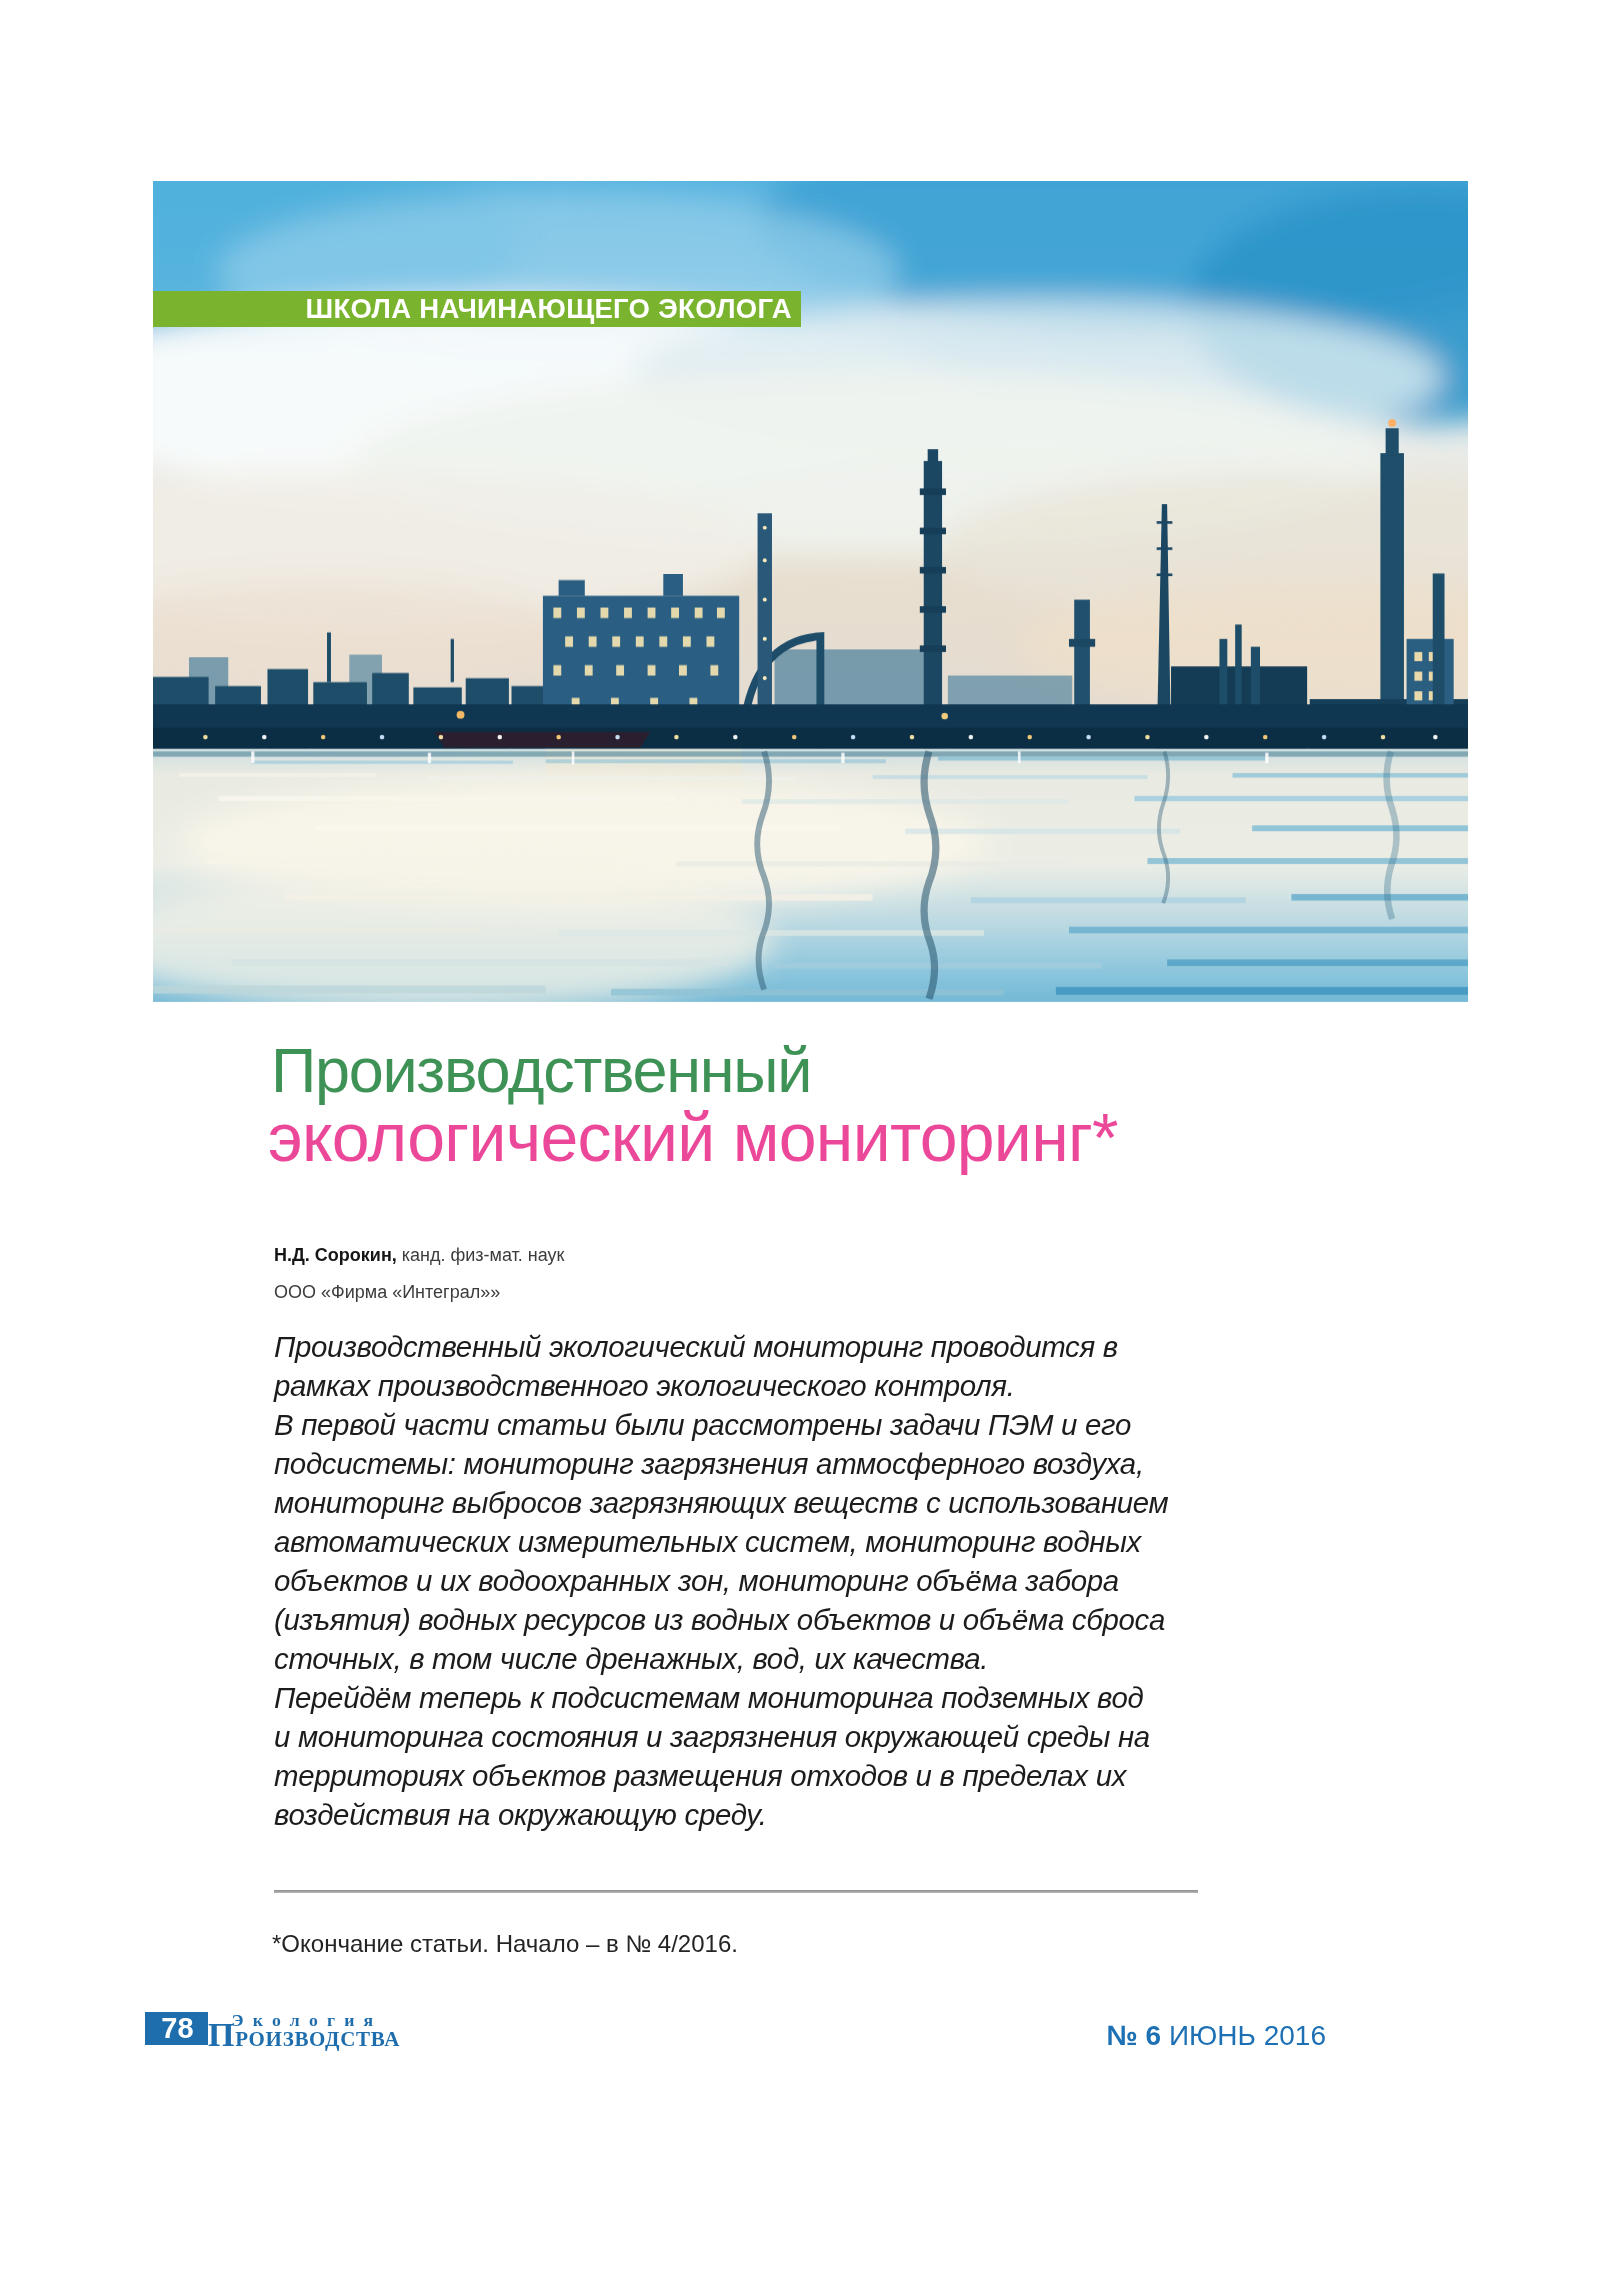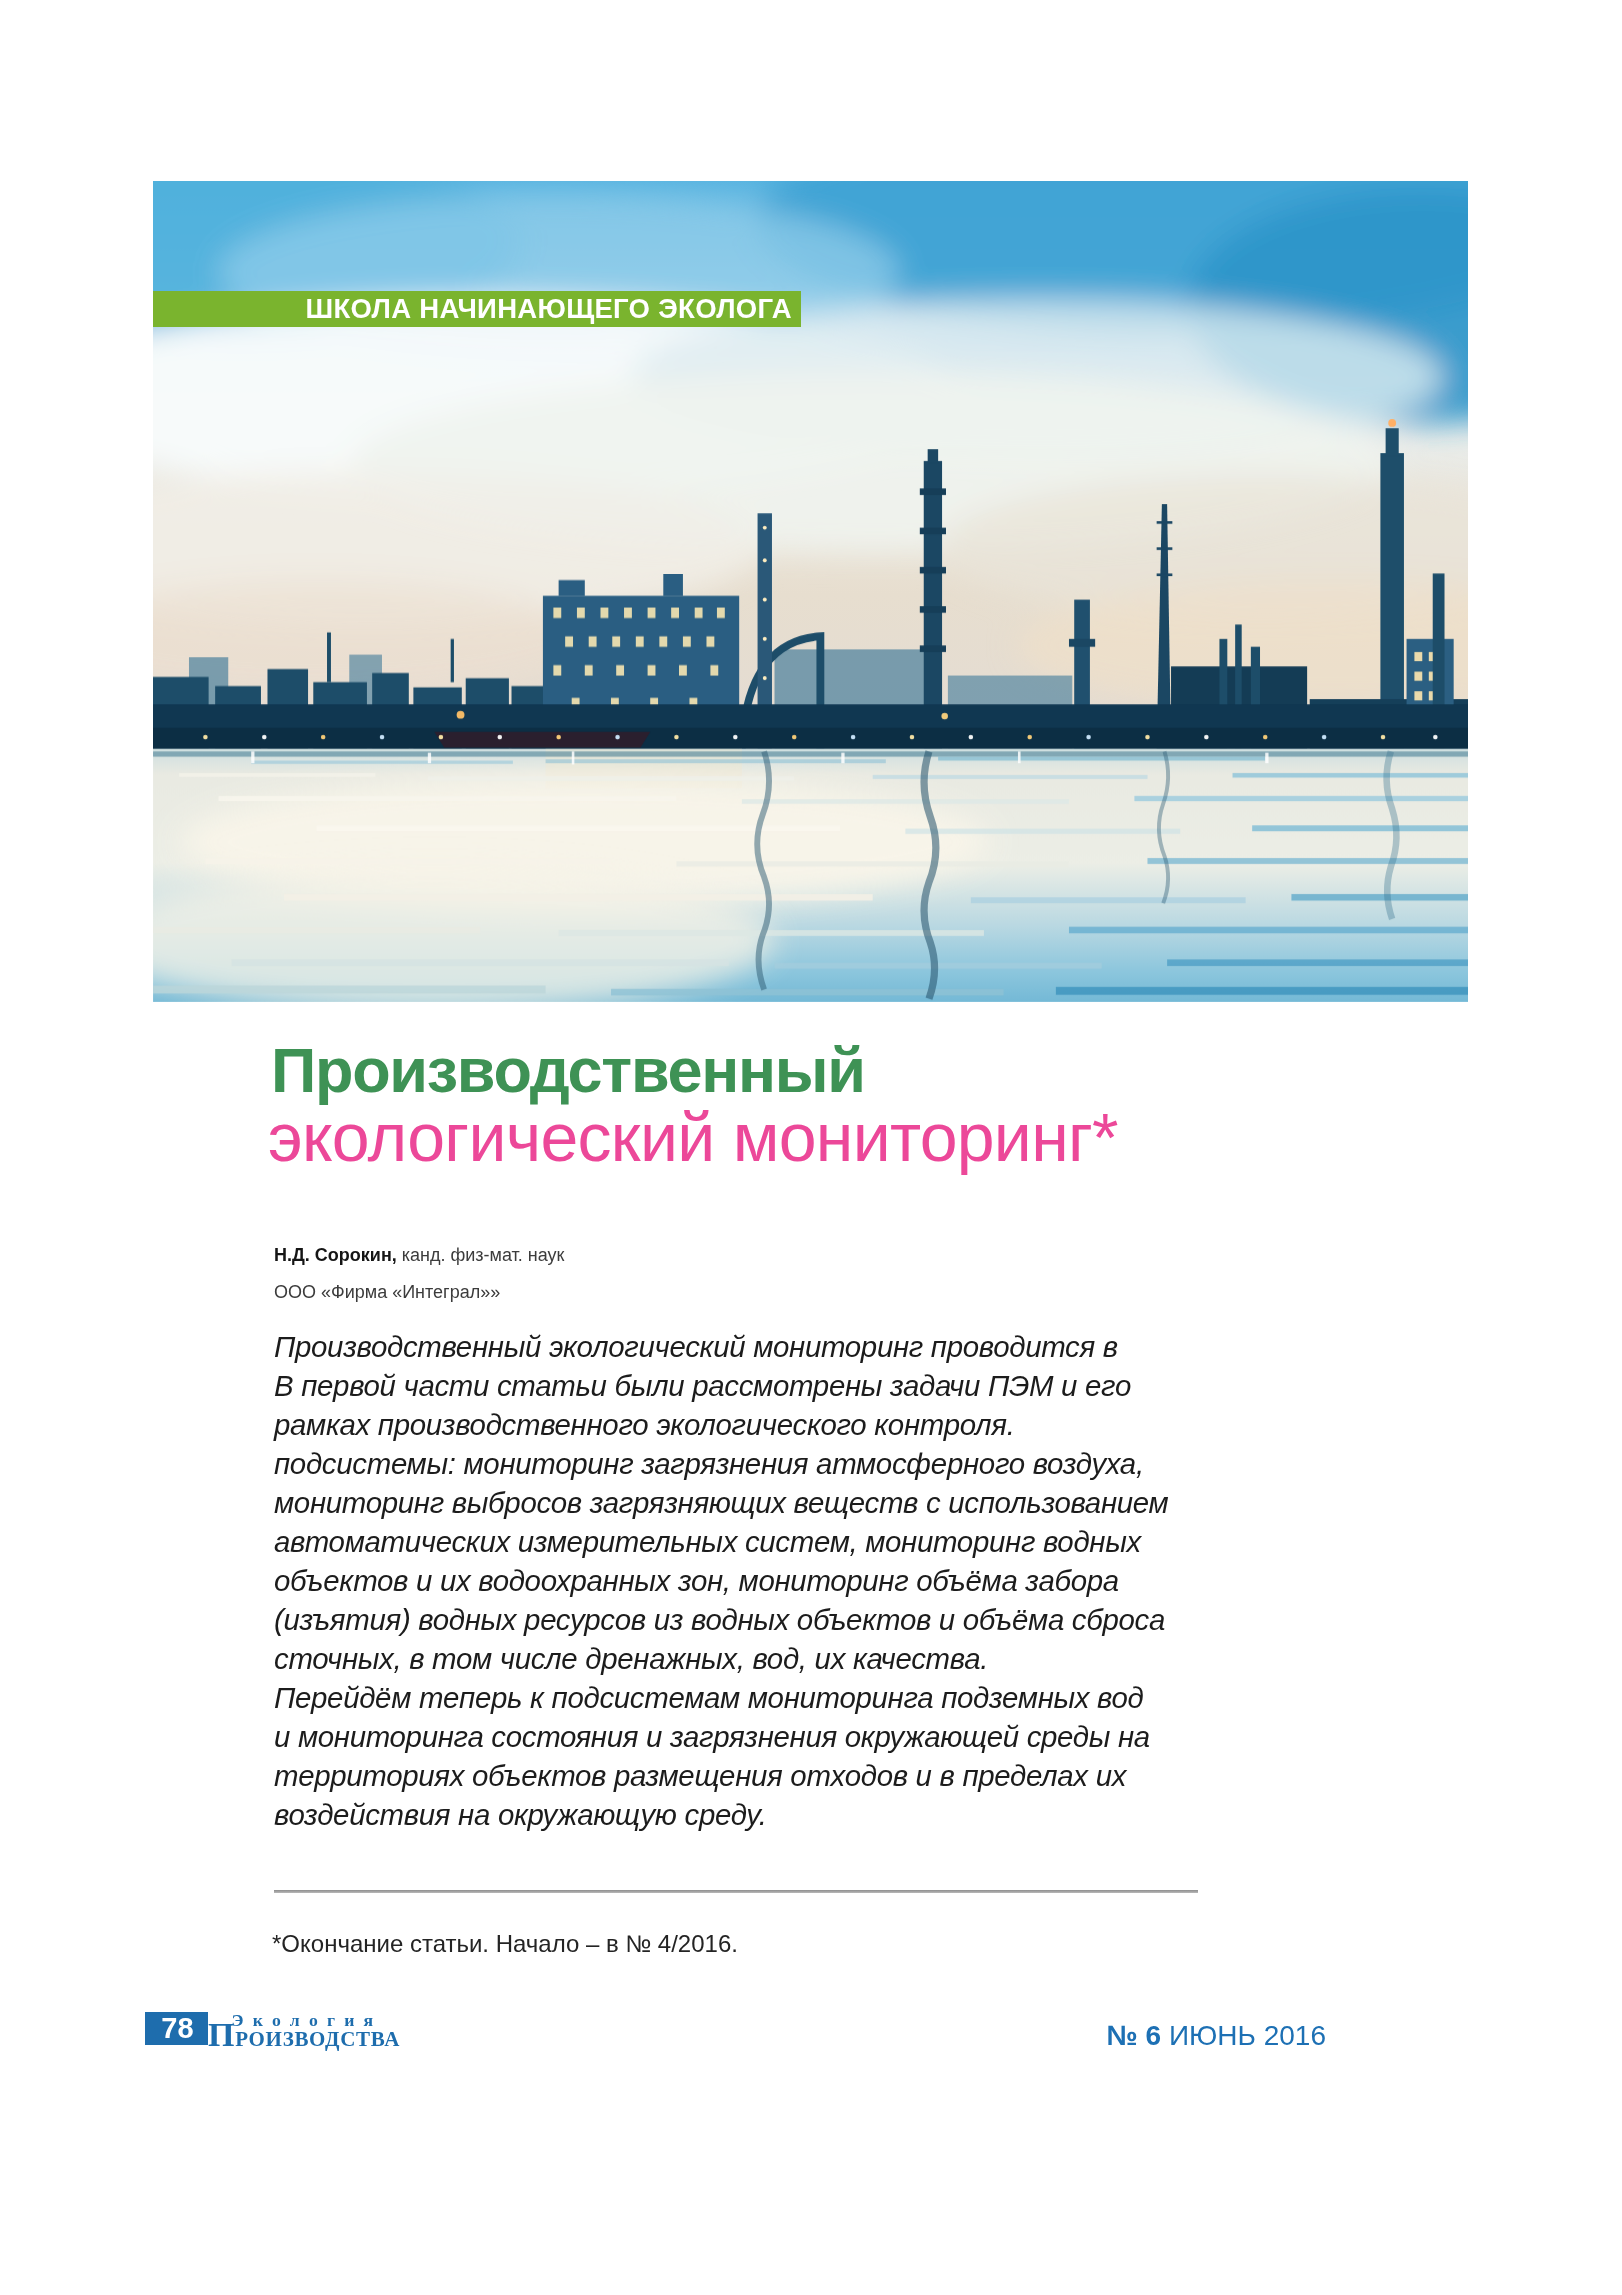--- a/index.html
+++ b/index.html
@@ -12,21 +12,21 @@
   .photo svg { display:block; width:100%; height:100%; }
   
   .band {
     position:absolute; left:153px; top:291px; width:648px; height:36px;
     background:#7ab42e; display:flex; align-items:center; justify-content:flex-end;
     padding-right:9.2px; box-sizing:border-box;
   }
   .band span { color:#ffffff; font-weight:700; font-size:27.5px; letter-spacing:0.3px; white-space:nowrap; }
   
   .title1 {
-    position:absolute; left:271px; top:1039px; font-size:63px; font-weight:700;
+    position:absolute; left:271px; top:1039px; font-size:63px; font-weight:400;
     color:#3e9255; letter-spacing:-1.3px; line-height:1; white-space:nowrap;
   }
   .title2 {
     position:absolute; left:268px; top:1103px; font-size:68px; font-weight:400;
     color:#ec4899; letter-spacing:-0.7px; line-height:1; white-space:nowrap;
   }
   
   .author { position:absolute; left:274px; top:1237px; font-size:18px; line-height:37px; color:#3c3c3c; }
   .author .name { font-weight:700; color:#151515; }
   
@@ -290,22 +290,22 @@
   <div class="title1">Производственный</div>
   <div class="title2">экологический мониторинг*</div>
 
   <div class="author">
     <div><span class="name">Н.Д. Сорокин,</span><span> канд. физ-мат. наук</span></div>
     <div>ООО «Фирма «Интеграл»»</div>
   </div>
 
   <div class="lead">
       <div class="line">Производственный экологический мониторинг проводится в</div>
+      <div class="line">рамках производственного экологического контроля.</div>
       <div class="line">В первой части статьи были рассмотрены задачи ПЭМ и его</div>
-      <div class="line">рамках производственного экологического контроля.</div>
       <div class="line">подсистемы: мониторинг загрязнения атмосферного воздуха,</div>
       <div class="line">мониторинг выбросов загрязняющих веществ с использованием</div>
       <div class="line">автоматических измерительных систем, мониторинг водных</div>
       <div class="line">объектов и их водоохранных зон, мониторинг объёма забора</div>
       <div class="line">(изъятия) водных ресурсов из водных объектов и объёма сброса</div>
       <div class="line">сточных, в том числе дренажных, вод, их качества.</div>
       <div class="line">Перейдём теперь к подсистемам мониторинга подземных вод</div>
       <div class="line">и мониторинга состояния и загрязнения окружающей среды на</div>
       <div class="line">территориях объектов размещения отходов и в пределах их</div>
       <div class="line">воздействия на окружающую среду.</div>

